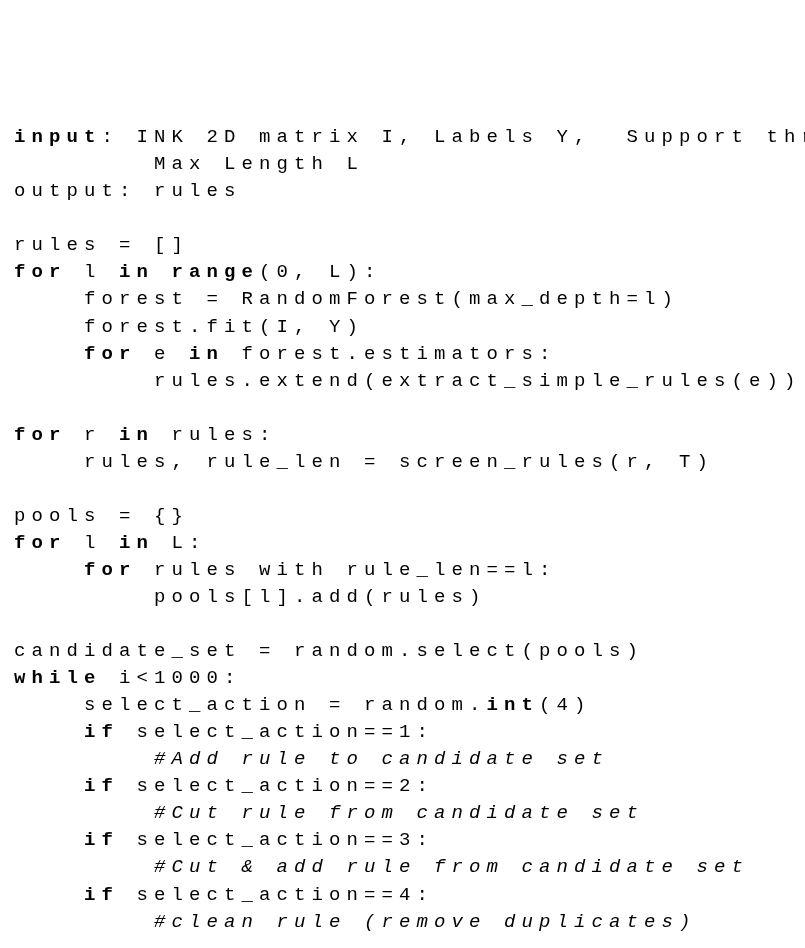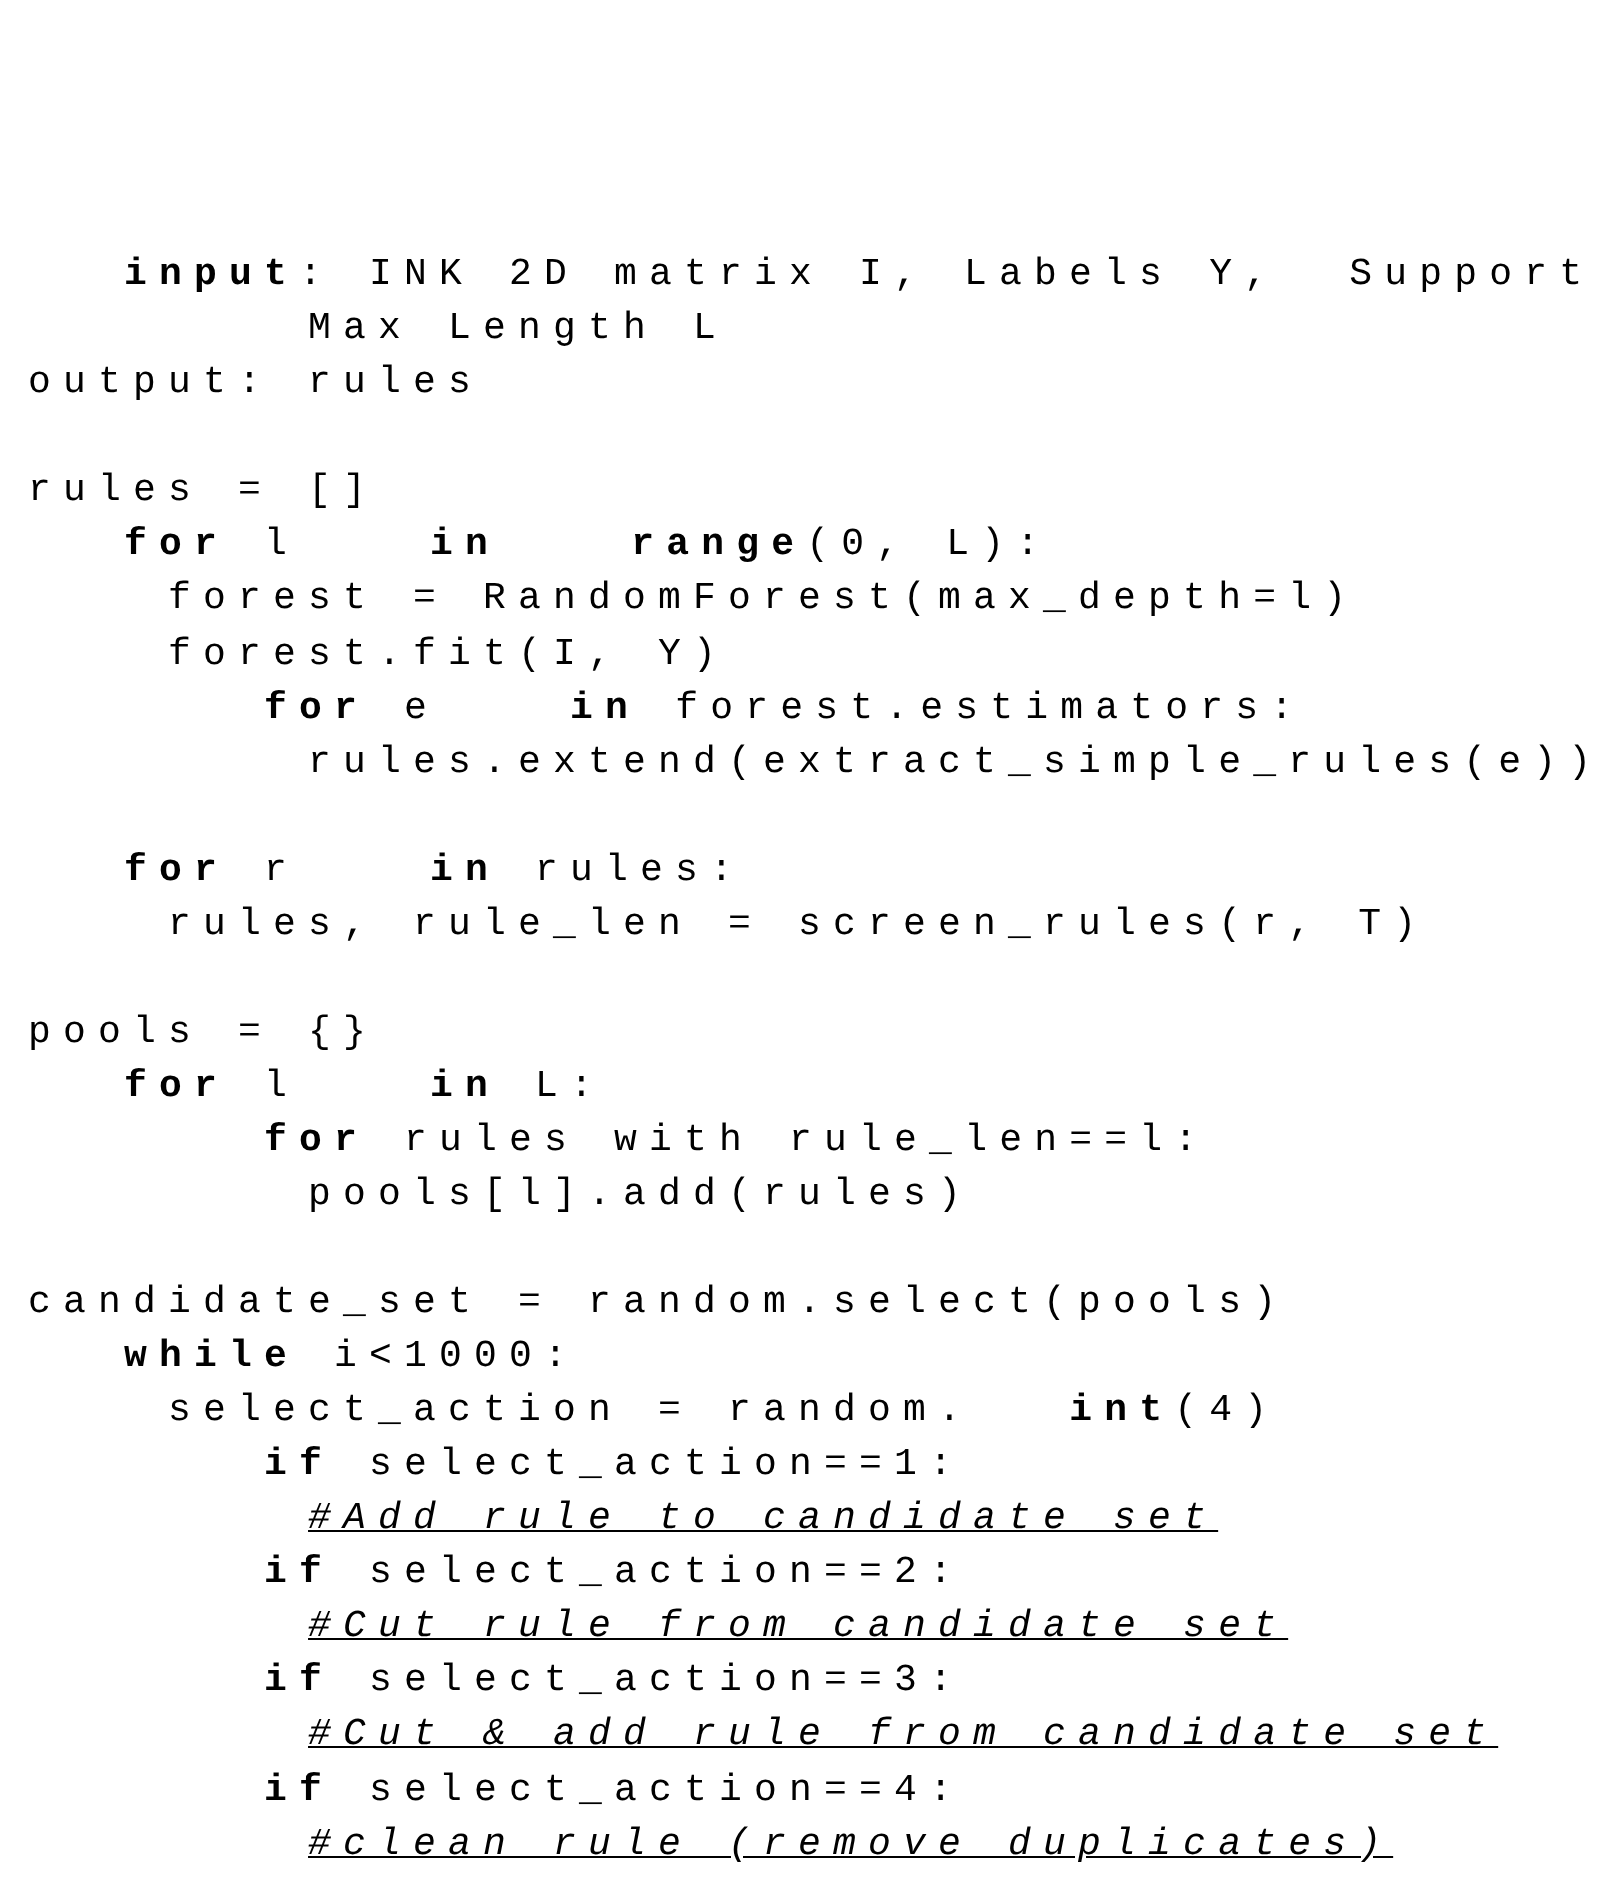--- a/index.html
+++ b/index.html
@@ -18,25 +18,23 @@
     letter-spacing: 6.1px;
     color: #000000;
     white-space: pre;
     overflow: hidden;
   }
   .tok {
     display: inline;
   }
   .b {
     font-weight: bold;
-    margin-left: 48px;
   }
   .i {
     font-style: italic;
-    text-decoration: underline;
   }
   .line {
     display: block;
   }
 </style>
 </head>
 <body>
 
 
 

